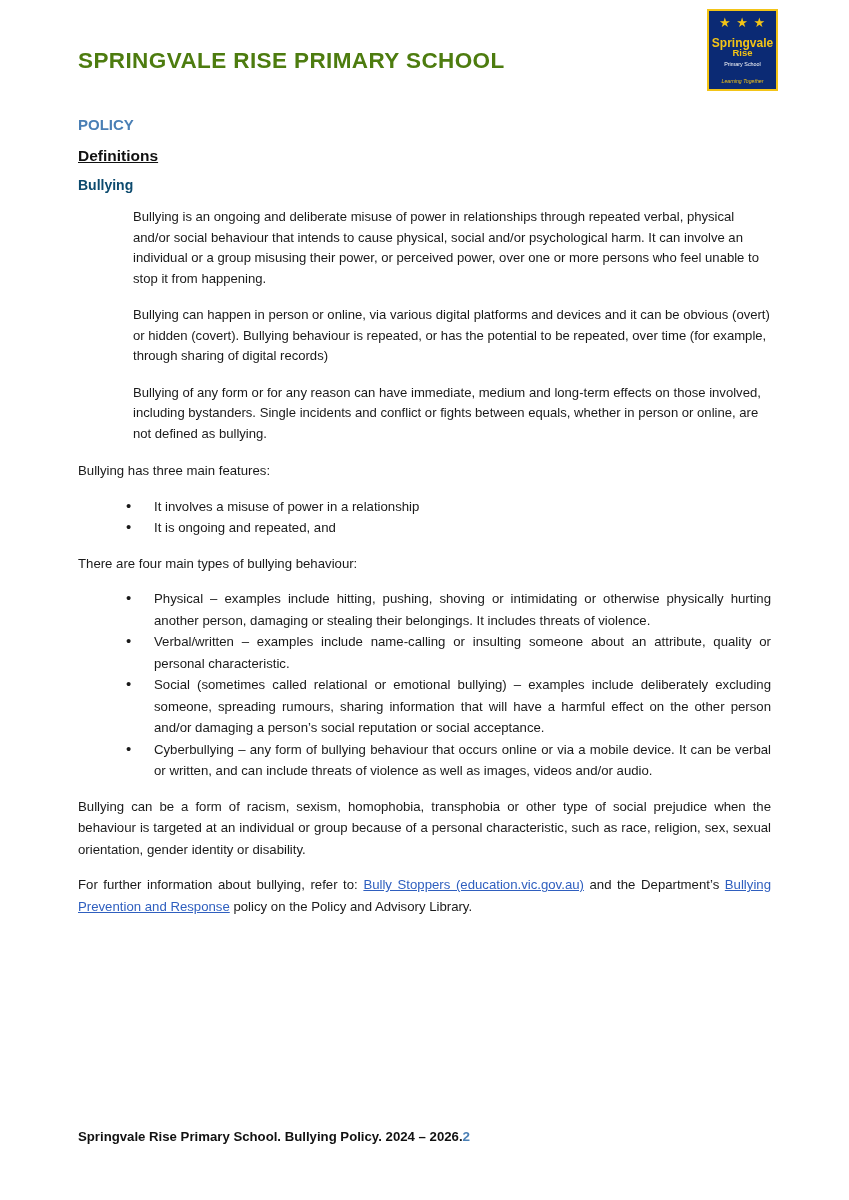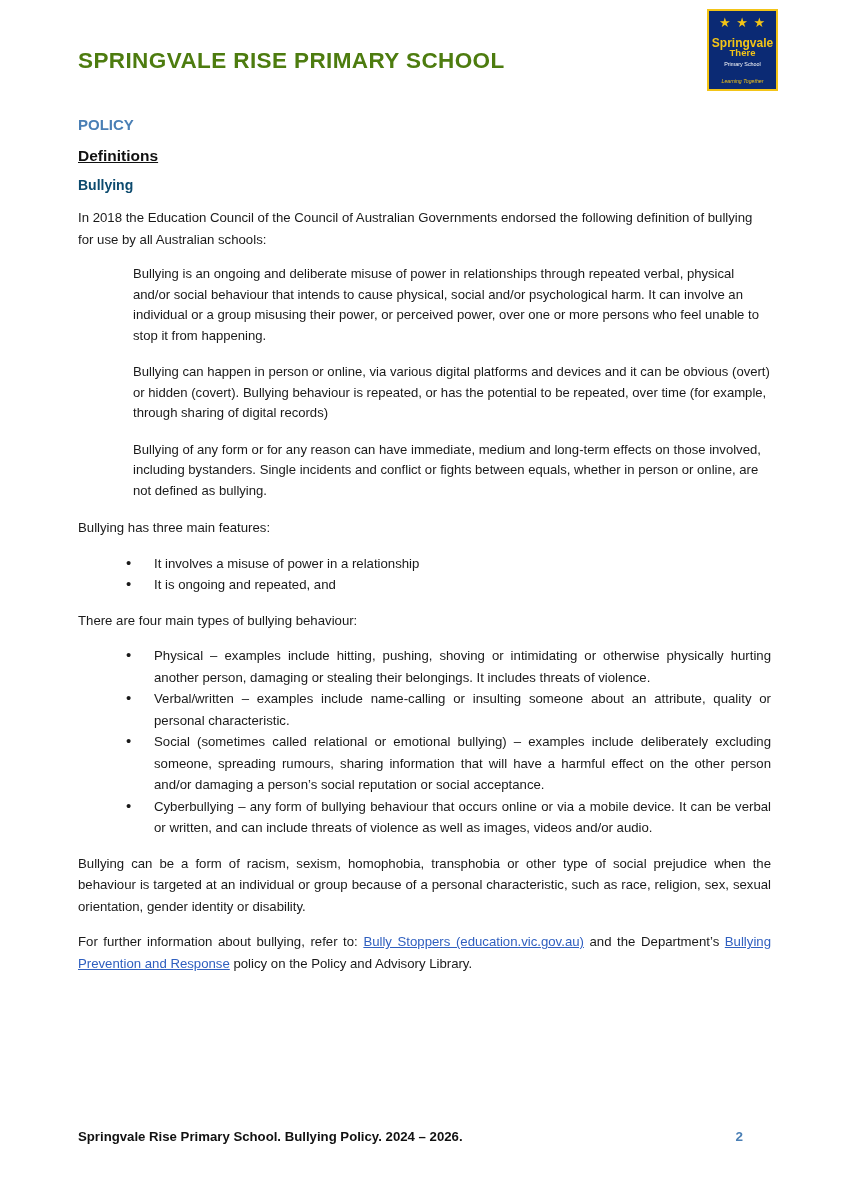--- a/index.html
+++ b/index.html
@@ -153,21 +153,20 @@
     text-decoration: underline;
   }
 
   
   .footer {
     position: absolute;
     left: 78px;
     right: 78px;
     bottom: 56px;
     display: flex;
-    justify-content: space-between;
     align-items: baseline;
     font-size: 13.2px;
     font-weight: bold;
     color: #111;
   }
   .footer .pageno {
     color: #4a7fb5;
     font-weight: bold;
     font-size: 13.5px;
     padding-right: 28px;
@@ -176,33 +175,32 @@
 </head>
 <body>
 
 <div class="page">
 
   <div class="header">
     <div class="school-title">SPRINGVALE RISE PRIMARY SCHOOL</div>
     <div class="logo">
       <div class="stars">★ ★ ★</div>
       <div class="l1">Springvale</div>
-      <div class="l2">There</div>
+      <div class="l2">Rise</div>
       <div class="l3">Primary School</div>
       <div class="l4">Learning Together</div>
     </div>
   </div>
 
   <div class="policy-label">POLICY</div>
 
   <h2 class="definitions">Definitions</h2>
 
   <h3 class="bullying">Bullying</h3>
 
-  <p class="body nojust">In 2018 the Education Council of the Council of Australian Governments endorsed the following definition of bullying for use by all Australian schools:</p>
 
   <div class="quote-block">
     <p>Bullying is an ongoing and deliberate misuse of power in relationships through repeated verbal, physical and/or social behaviour that intends to cause physical, social and/or psychological harm. It can involve an individual or a group misusing their power, or perceived power, over one or more persons who feel unable to stop it from happening.</p>
     <p>Bullying can happen in person or online, via various digital platforms and devices and it can be obvious (overt) or hidden (covert). Bullying behaviour is repeated, or has the potential to be repeated, over time (for example, through sharing of digital records)</p>
     <p>Bullying of any form or for any reason can have immediate, medium and long-term effects on those involved, including bystanders. Single incidents and conflict or fights between equals, whether in person or online, are not defined as bullying.</p>
   </div>
 
   <p class="body nojust">Bullying has three main features:</p>
 
   <ul class="bullets tight">

